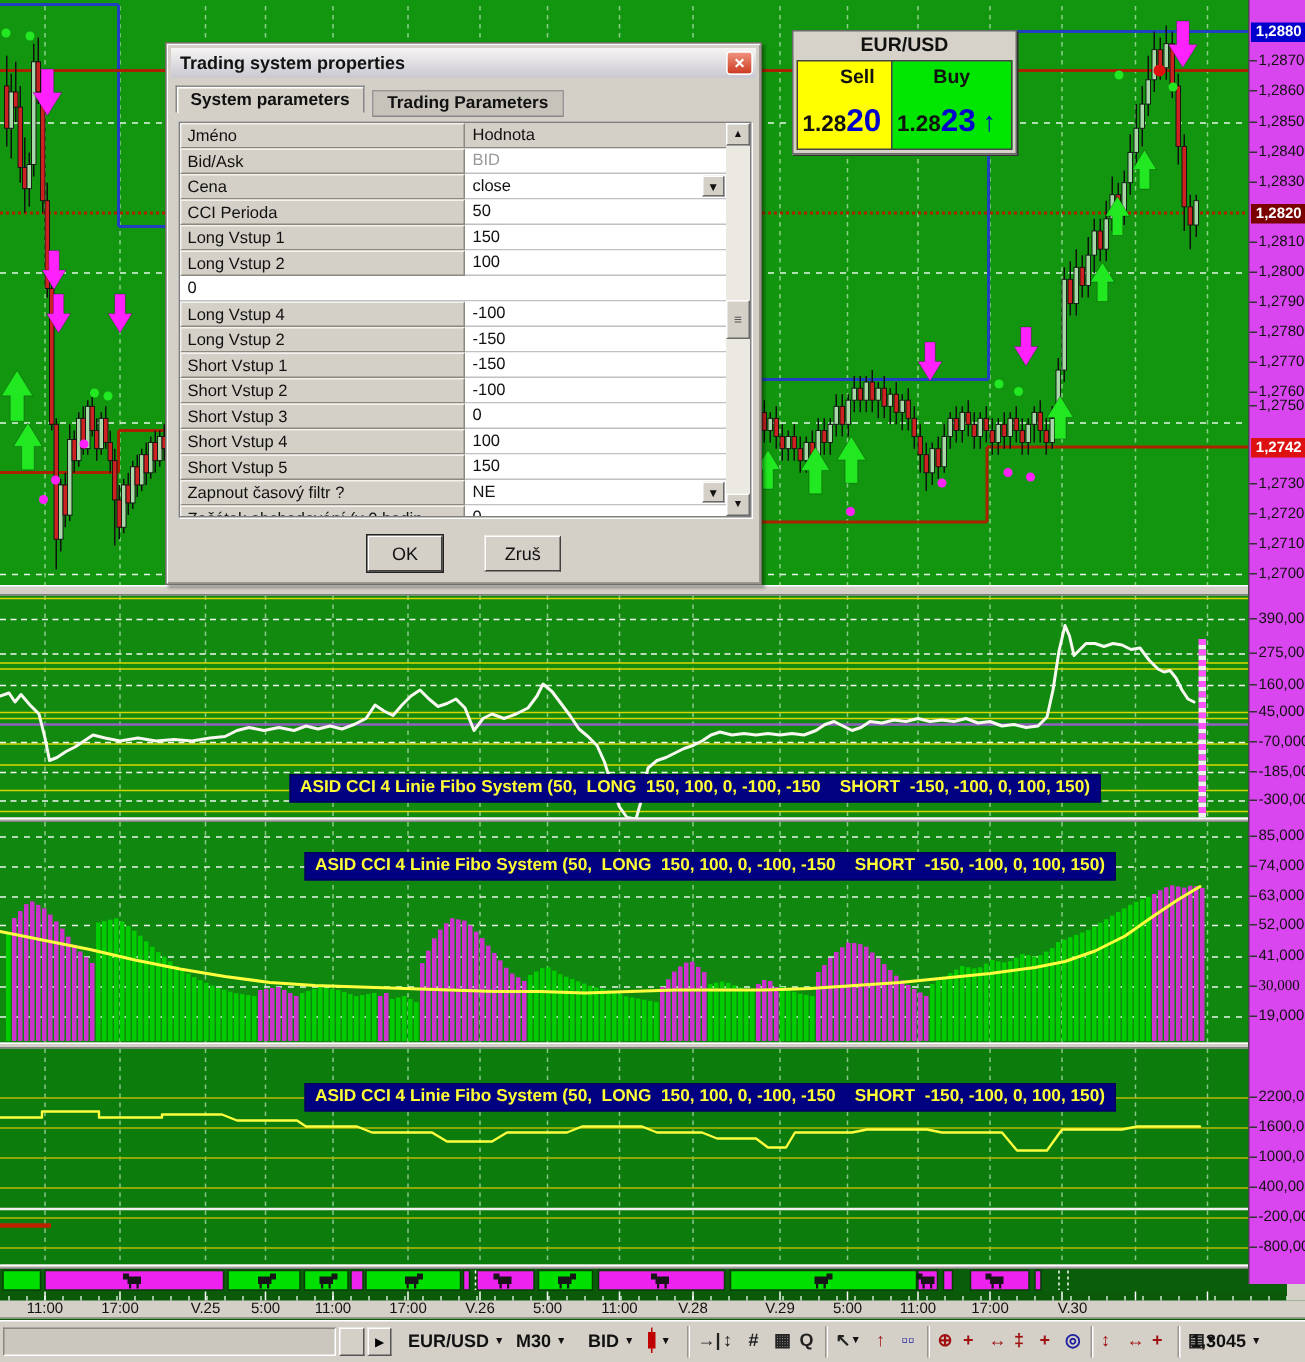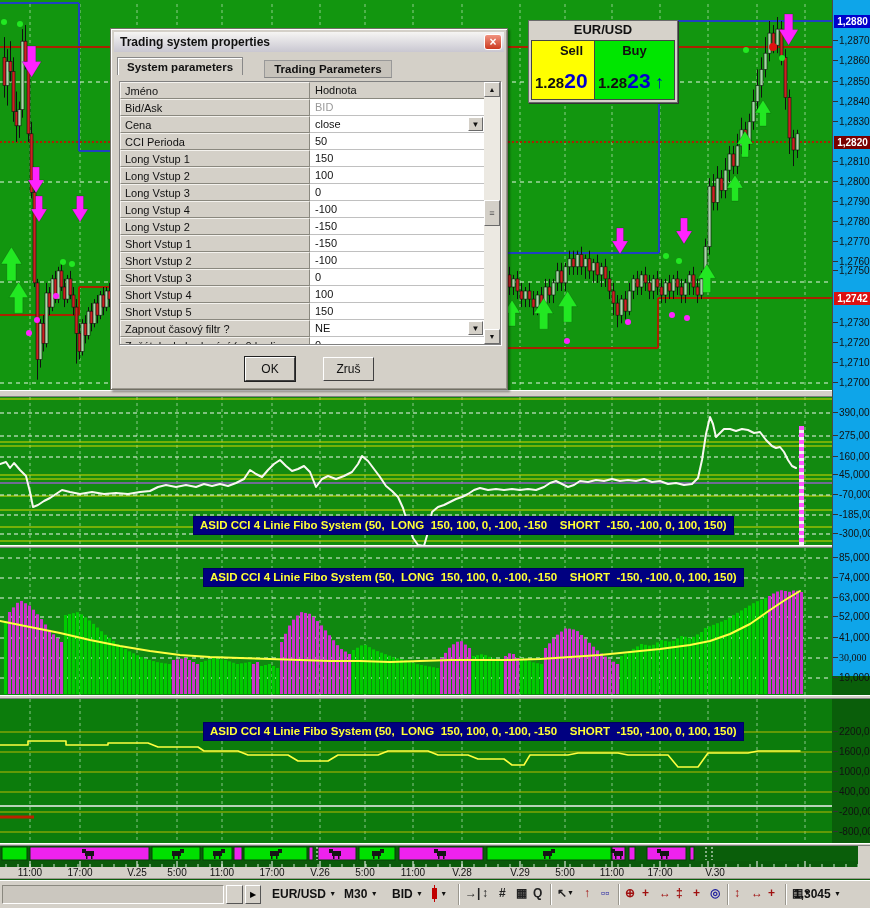--- a/index.html
+++ b/index.html
@@ -2,21 +2,21 @@
 <html><head>
 <meta charset="utf-8">
 <style>
   html,body{margin:0;padding:0;background:#888;}
   .screen{position:relative;width:870px;height:908px;overflow:hidden;background:#0a5e0a;
           font-family:"Liberation Sans",sans-serif;}
   .screen *{box-sizing:border-box;}
   svg#chart-svg{position:absolute;left:0;top:0;}
 
   
-  .axis-col{position:absolute;left:832px;top:0;width:38px;height:676px;background:#0ea5e9;
+  .axis-col{position:absolute;left:832px;top:0;width:38px;height:856px;background:#d946ef;
             border-left:1px solid #4a4a4a;z-index:5;}
   .axis-label{position:absolute;left:6px;font-size:10px;color:#111;white-space:nowrap;line-height:10px;}
   .axis-label i{position:absolute;left:-6px;top:4px;width:5px;height:1px;background:#333;font-style:normal;}
   .price-tag{position:absolute;left:1px;width:37px;height:13px;color:#fff;font-size:10px;font-weight:bold;
              text-align:center;line-height:13px;z-index:6;}
 
   
   .banner{position:absolute;background:#000080;color:#ffff33;font-weight:bold;font-size:11.5px;
           line-height:13px;padding:2px 6px;white-space:pre;z-index:10;border:1px solid #000060;}
 
@@ -40,21 +40,21 @@
   .dlg-title{position:absolute;left:3px;top:3px;right:3px;height:20px;
              background:linear-gradient(180deg,#f6f5f3,#c9c7d1);
              display:flex;align-items:center;padding-left:6px;font-size:12px;font-weight:bold;}
   .dlg-close{position:absolute;right:2px;top:2px;width:18px;height:16px;border:1px solid #fff;
              background:linear-gradient(180deg,#f0937f,#cc3a20);color:#fff;font-size:12px;font-weight:bold;
              text-align:center;line-height:14px;border-radius:3px;}
   .dlg-tabs{position:absolute;left:6px;top:28px;height:21px;}
   .tab{display:inline-block;padding:3px 9px 2px 9px;font-size:11.5px;font-weight:bold;position:relative;}
   .tab.active{background:#d4d0c8;border:1px solid #888;border-bottom:none;
               box-shadow:inset 1px 1px 0 #fff;z-index:2;}
-  .tab.inactive{background:#c7c3bb;border:1px solid #999;border-bottom:1px solid #888;margin-left:18px;top:2px;
+  .tab.inactive{background:#c7c3bb;border:1px solid #999;border-bottom:1px solid #888;margin-left:2px;top:2px;
                 padding-top:2px;}
   .dlg-frame{position:absolute;left:8px;top:52px;width:382px;height:264px;background:#fff;
              border:1px solid #808080;box-shadow:inset 1px 1px 0 #555, 1px 1px 0 #fff;overflow:hidden;}
   .rows{position:absolute;left:0;top:0;right:16px;bottom:0;overflow:hidden;}
   .drow{display:flex;height:17px;}
   .dcell-n{width:190px;background:#d4d0c8;border-top:1px solid #f4f2ee;border-left:1px solid #f4f2ee;
            border-right:1px solid #8a887f;border-bottom:1px solid #8a887f;padding:2px 0 0 4px;
            white-space:nowrap;overflow:hidden;}
   .dcell-v{flex:1;background:#fff;border-bottom:1px solid #c0c0c0;padding:2px 0 0 5px;position:relative;
            white-space:nowrap;}
@@ -956,21 +956,20 @@
           </div>
           <div class="drow">
             <div class="dcell-n">Long Vstup 1</div>
             <div class="dcell-v">150</div>
           </div>
           <div class="drow">
             <div class="dcell-n">Long Vstup 2</div>
             <div class="dcell-v">100</div>
           </div>
           <div class="drow">
-            <div class="dcell-n">Long Vstup 3</div>
             <div class="dcell-v">0</div>
           </div>
           <div class="drow">
             <div class="dcell-n">Long Vstup 4</div>
             <div class="dcell-v">-100</div>
           </div>
           <div class="drow">
             <div class="dcell-n">Long Vstup 2</div>
             <div class="dcell-v">-150</div>
           </div>

